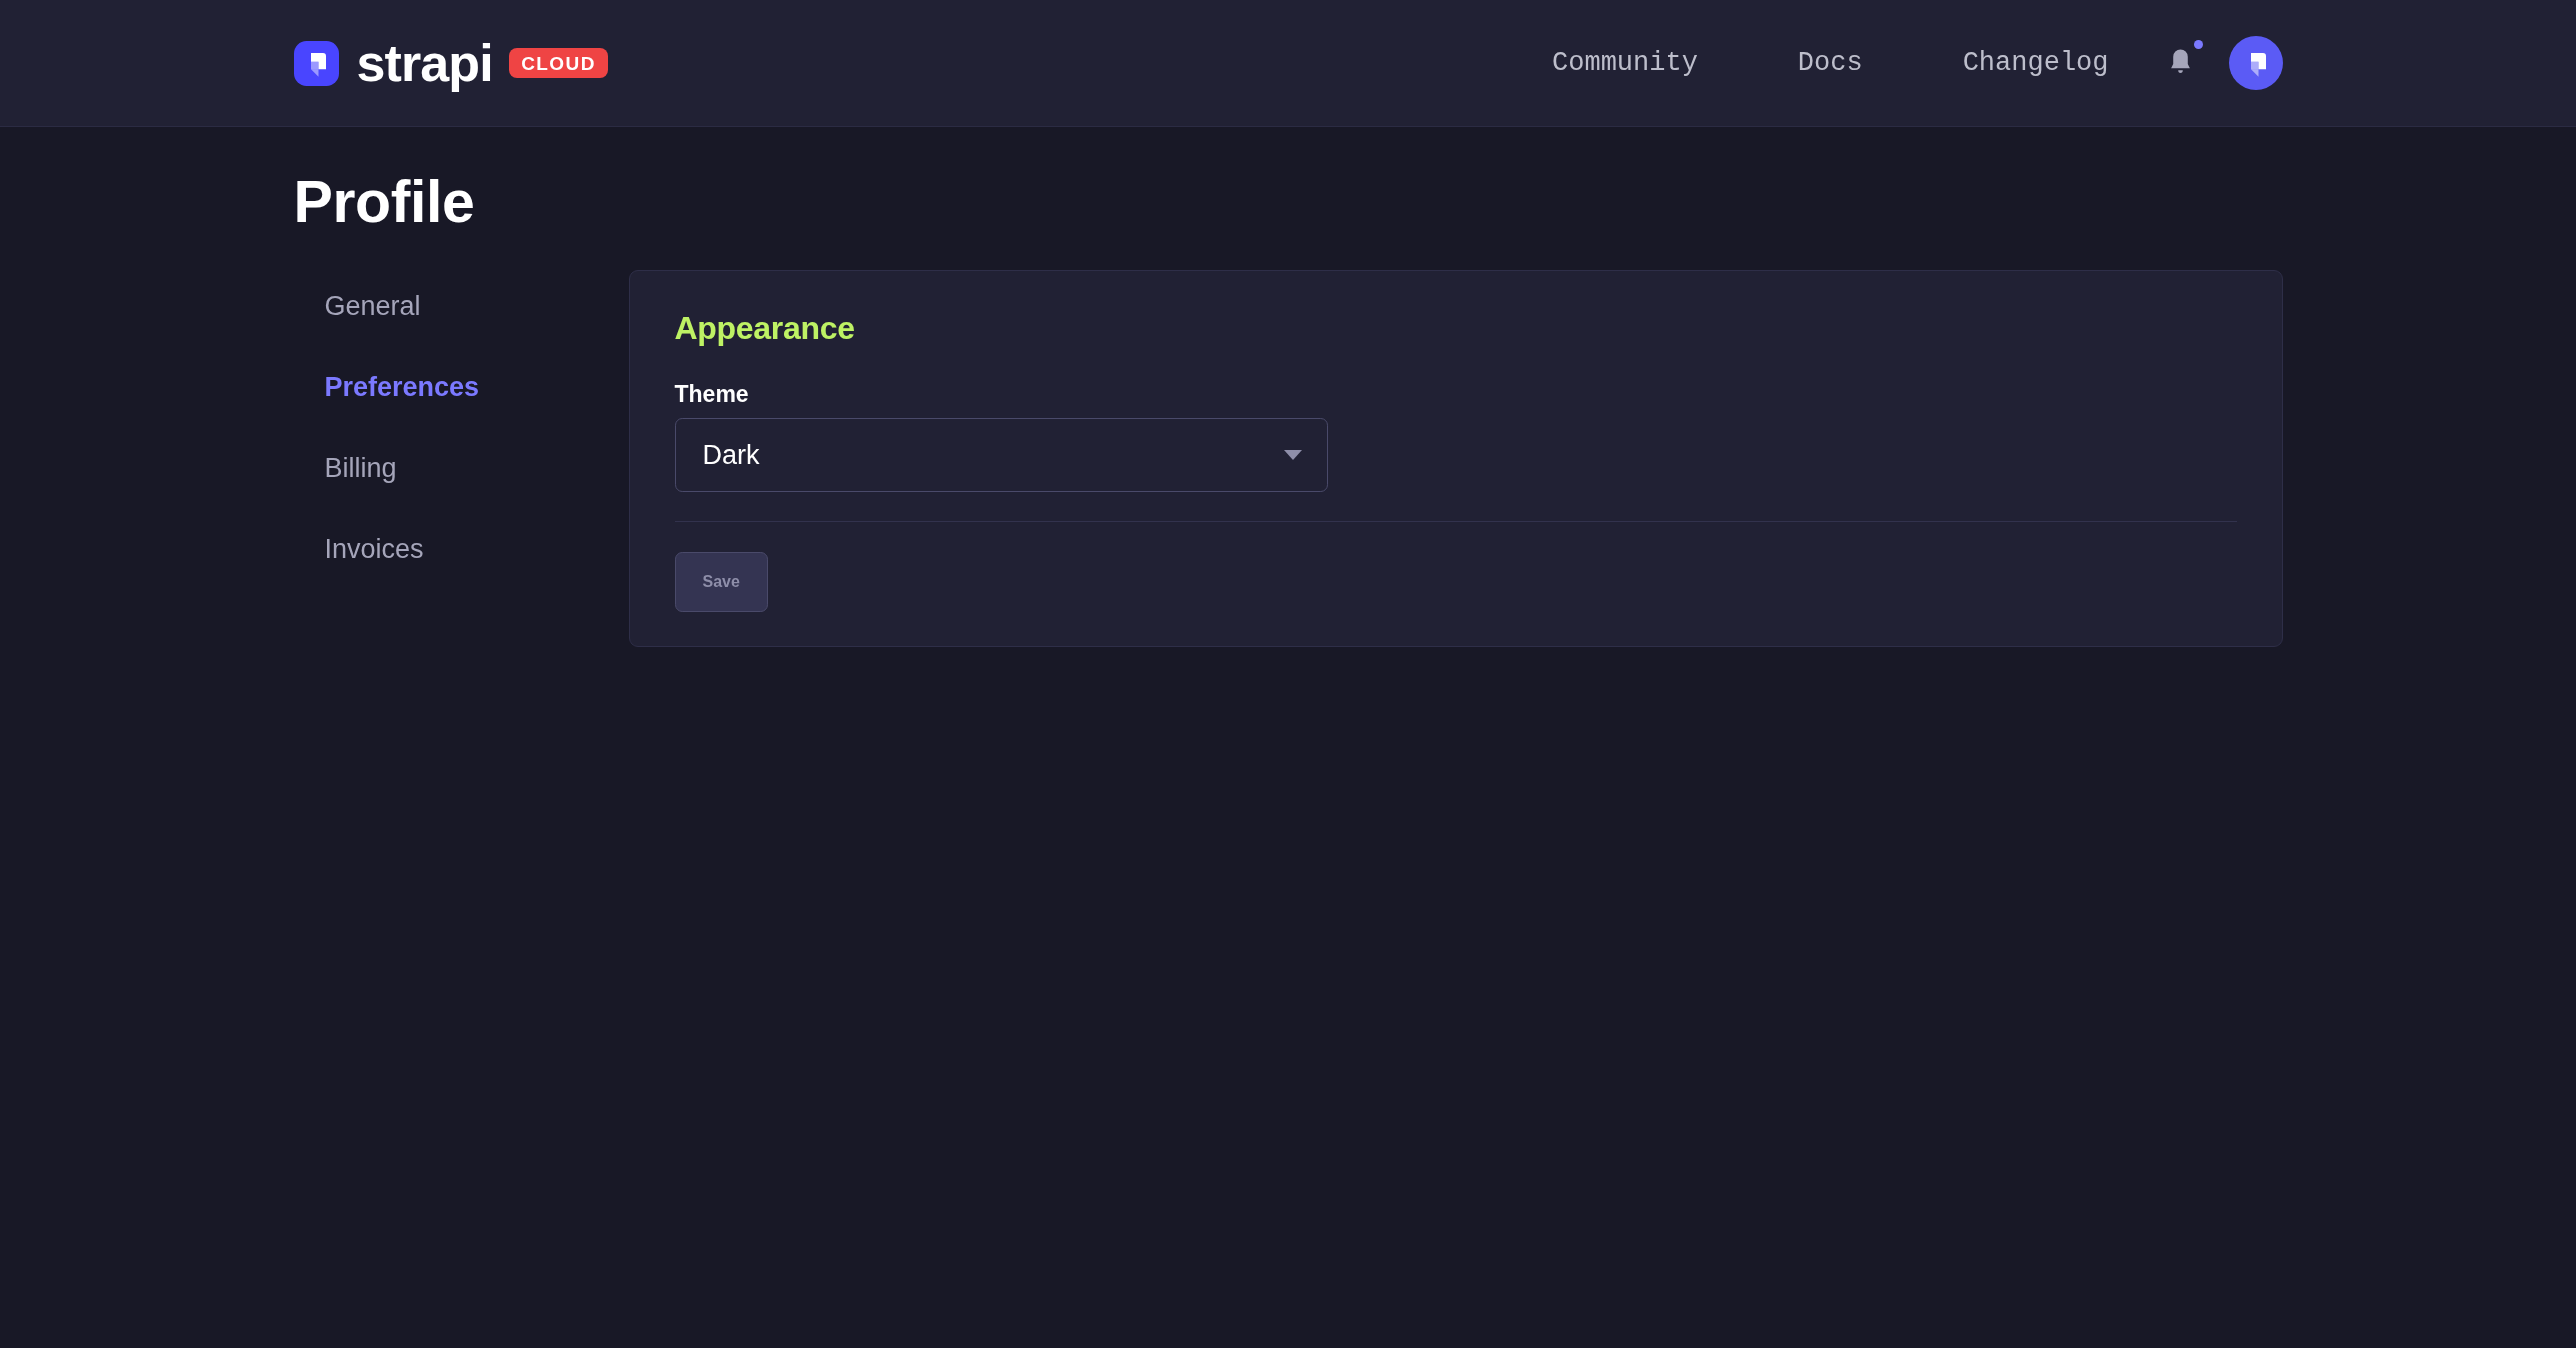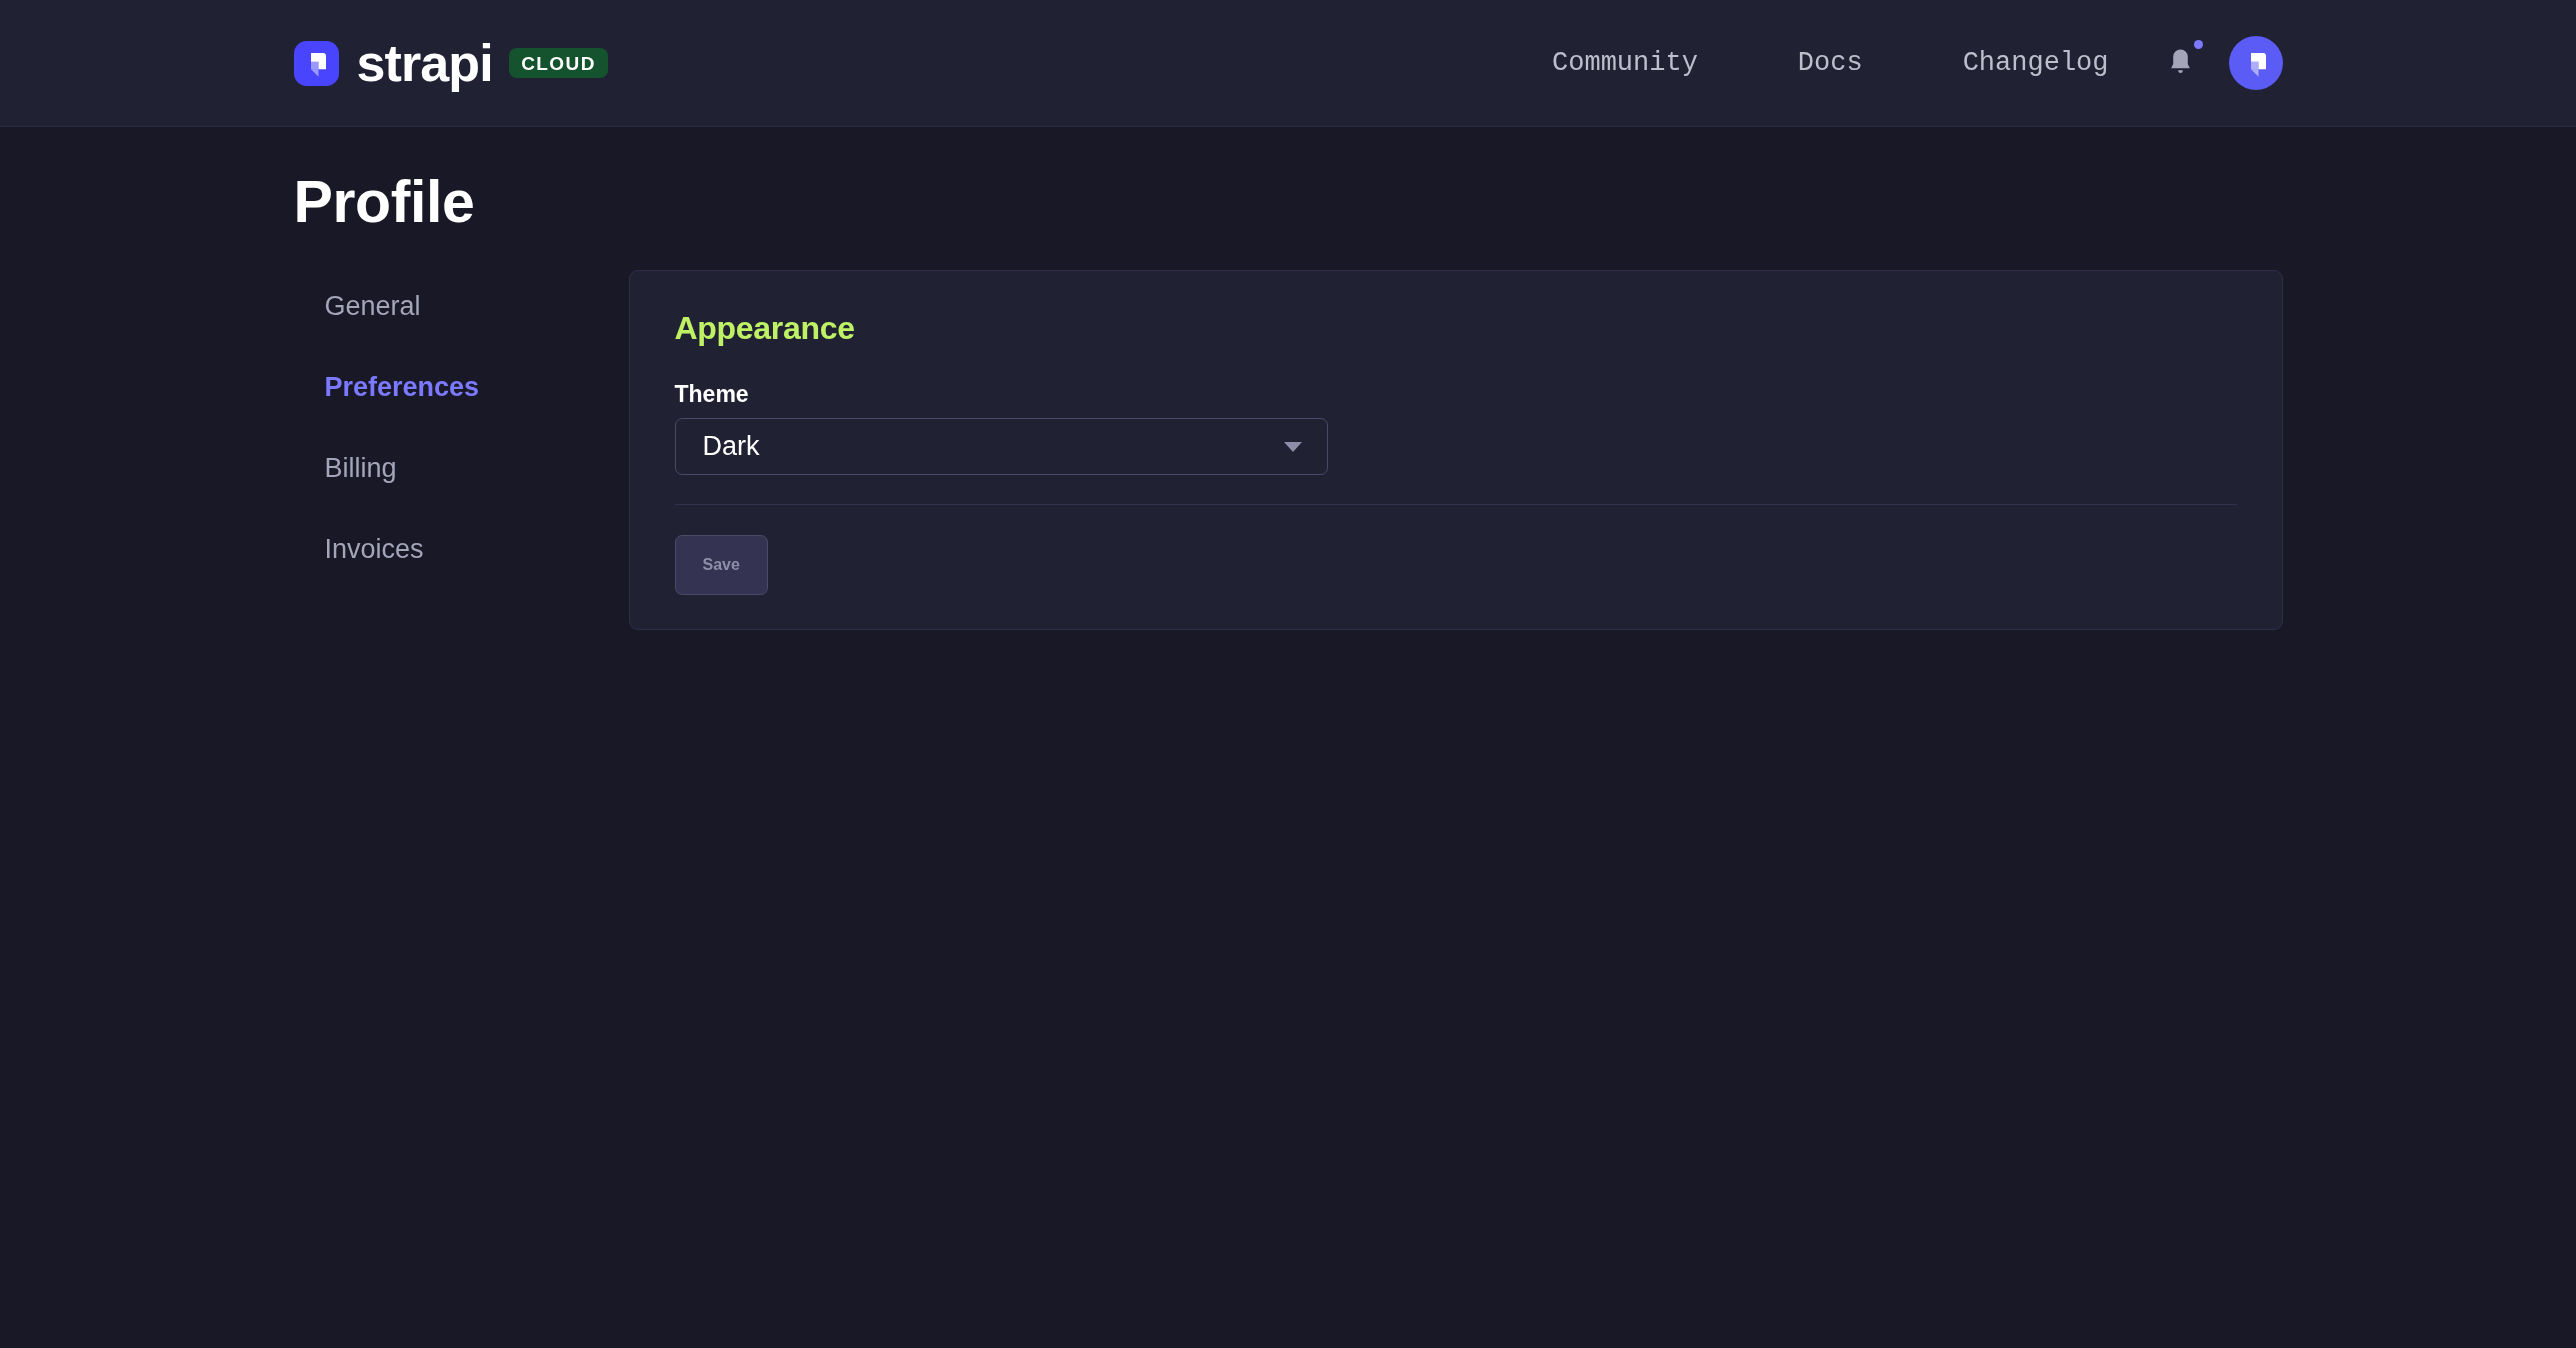--- a/index.html
+++ b/index.html
@@ -28,21 +28,21 @@
     flex: none;
   }
   .logo-square svg { width: 30px; height: 30px; display: block; }
   .wordmark {
     margin-left: 18px;
     font-size: 52px; font-weight: bold; color: #ffffff;
     letter-spacing: -0.9px; line-height: 1;
   }
   .cloud-badge {
     margin-left: 16px;
-    background: #14532d; color: #ffffff;
+    background: #ef4444; color: #ffffff;
     font-size: 19px; font-weight: bold; letter-spacing: 1.4px;
     padding: 5.4px 12.5px; border-radius: 8px; line-height: 1;
   }
 
   .nav-links { margin-left: auto; display: flex; align-items: flex-start; gap: 100px; font-family: Liberation Mono, monospace; }
   .nav-link {
     color: #bdbecb; font-size: 27px; line-height: 1;
     text-decoration: none; cursor: pointer; white-space: nowrap;
   }
 
@@ -95,21 +95,21 @@
     font-size: 32px; font-weight: bold; line-height: 39px;
     letter-spacing: -0.3px;
   }
   .field-label {
     display: block;
     margin-top: 32px;
     color: #ffffff; font-size: 23px; font-weight: bold; line-height: 29px;
   }
   .select {
     margin-top: 9px;
-    width: 653px; height: 57px;
+    width: 653px; height: 74px;
     background: #212134;
     border: 1.8px solid #4a4a6a; border-radius: 7.2px;
     display: flex; align-items: center; justify-content: space-between;
     padding: 0 25px 0 27px;
     cursor: pointer;
   }
   .select-value { color: #ffffff; font-size: 27px; line-height: 1; }
   .caret {
     width: 0; height: 0;
     border-left: 9px solid transparent;

